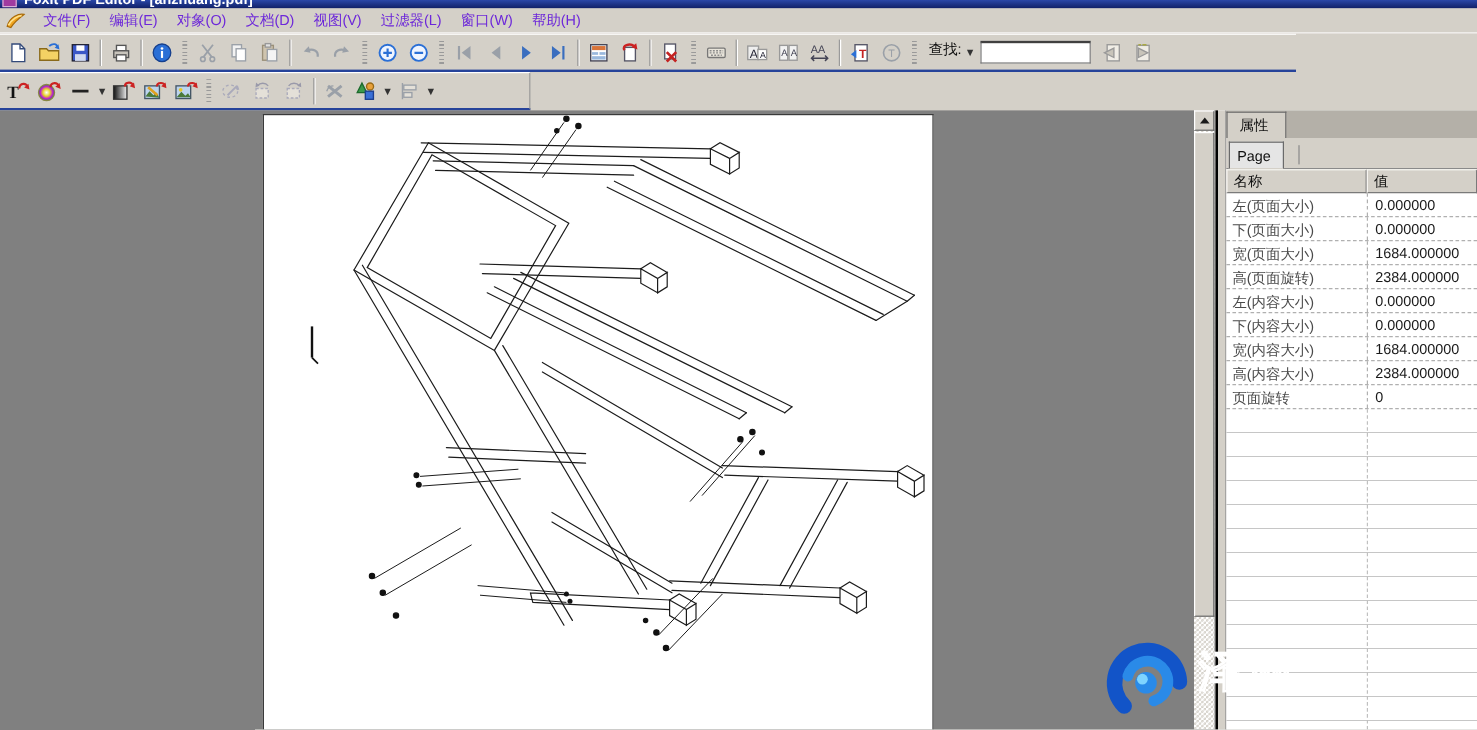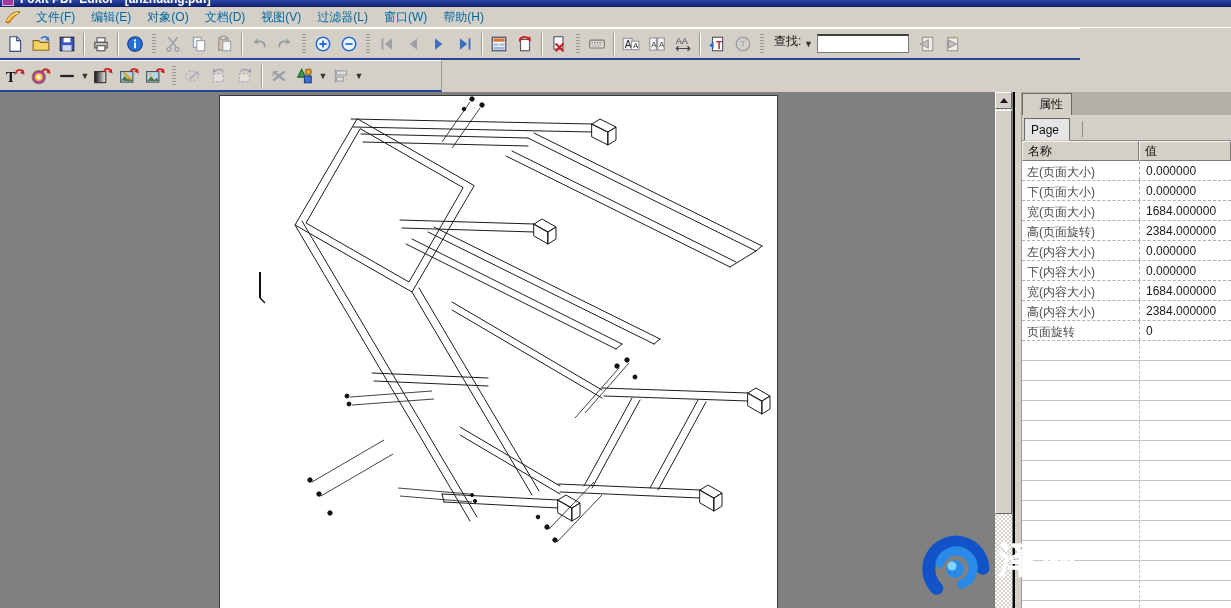--- a/index.html
+++ b/index.html
@@ -13,21 +13,21 @@
   #titlebar .ticon { position:absolute; left:2px; top:-6px; width:12px; height:12px;
     background:#a03aa0; border:1px solid #d8b0d8; }
   #titlebar .ttext { position:absolute; left:20px; top:-8px; color:#fff;
     font-weight:bold; font-size:12px; white-space:nowrap; }
 
   
   #menubar { position:absolute; left:0; top:7px; width:1231px; height:21px;
     background:#d4d0c8; display:flex; align-items:center;
     border-bottom:1px solid #ffffff; }
   #menubar .appicon { width:18px; height:16px; margin:0 6px 0 4px; }
-  .menu-item { padding:2px 8px; color:#0369a1; white-space:nowrap; cursor:default; }
+  .menu-item { padding:2px 8px; color:#6d28d9; white-space:nowrap; cursor:default; }
 
   
   #toolbars { position:absolute; left:0; top:28px; width:1231px; height:64px; background:#d4d0c8; }
   .tb-row { position:absolute; left:0; height:32px; display:flex; align-items:center;
     background:#d4d0c8; border-top:1px solid #fff; padding:0 2px; }
   #tb-row1 { top:0; width:1080px; border-bottom:2px solid #26439a; }
   #tb-row2 { top:32px; width:442px; border-bottom:2px solid #26439a; border-right:1px solid #9a9a9a; }
   .tb-btn { width:26px; height:24px; display:flex; align-items:center; justify-content:center; }
   .sep { width:0; height:22px; border-left:1px solid #9a9a9a; border-right:1px solid #ffffff; margin:0 3px; }
   .handle { width:4px; height:20px; margin:0 4px;
@@ -58,21 +58,21 @@
     border:1px solid; border-color:#fff #6a6a6a #6a6a6a #fff; }
 
   #panel-divider { position:absolute; left:1013px; top:92px; width:2px; height:516px; background:#000; }
 
   
   #props { position:absolute; left:1015px; top:92px; width:216px; height:516px; background:#fff; }
   #props .lstrip { position:absolute; left:0; top:0; width:7px; height:516px; background:#d4d0c8;
     border-right:1px solid #9a9a9a; }
   #props-titlebar { position:absolute; left:7px; top:0; right:0; height:23px; background:#b4b0a8; }
   #props-title-tab { position:absolute; left:0; top:1px; width:50px; height:22px; background:#d4d0c8;
-    border:1px solid #6a6a6a; border-bottom:none; display:flex; align-items:center; padding-left:16px; color:#111; }
+    border:1px solid #6a6a6a; border-bottom:none; display:flex; align-items:center; padding-left:10px; color:#111; }
   #props-tabrow { position:absolute; left:7px; top:23px; right:0; height:26px; background:#d4d0c8;
     border-bottom:1px solid #8a8a8a; }
   #props-page-tab { position:absolute; left:2px; top:3px; width:46px; height:23px; background:#e5e5e5;
     border:1px solid #6a6a6a; border-bottom:1px solid #d4d0c8; display:flex; align-items:center;
     padding-left:6px; color:#111; }
   #props-page-tab:after { content:""; position:absolute; right:-14px; top:2px; width:1px; height:16px; background:#8a8a8a; }
   #props-table { position:absolute; left:7px; top:49px; right:0; bottom:0; background:#fff; }
   .ph-row { display:flex; height:20px; }
   .ph-cell { background:#d4d0c8; border:1px solid; border-color:#f6f4f0 #7a7a7a #7a7a7a #f6f4f0;
     display:flex; align-items:center; padding-left:5px; color:#111; }

